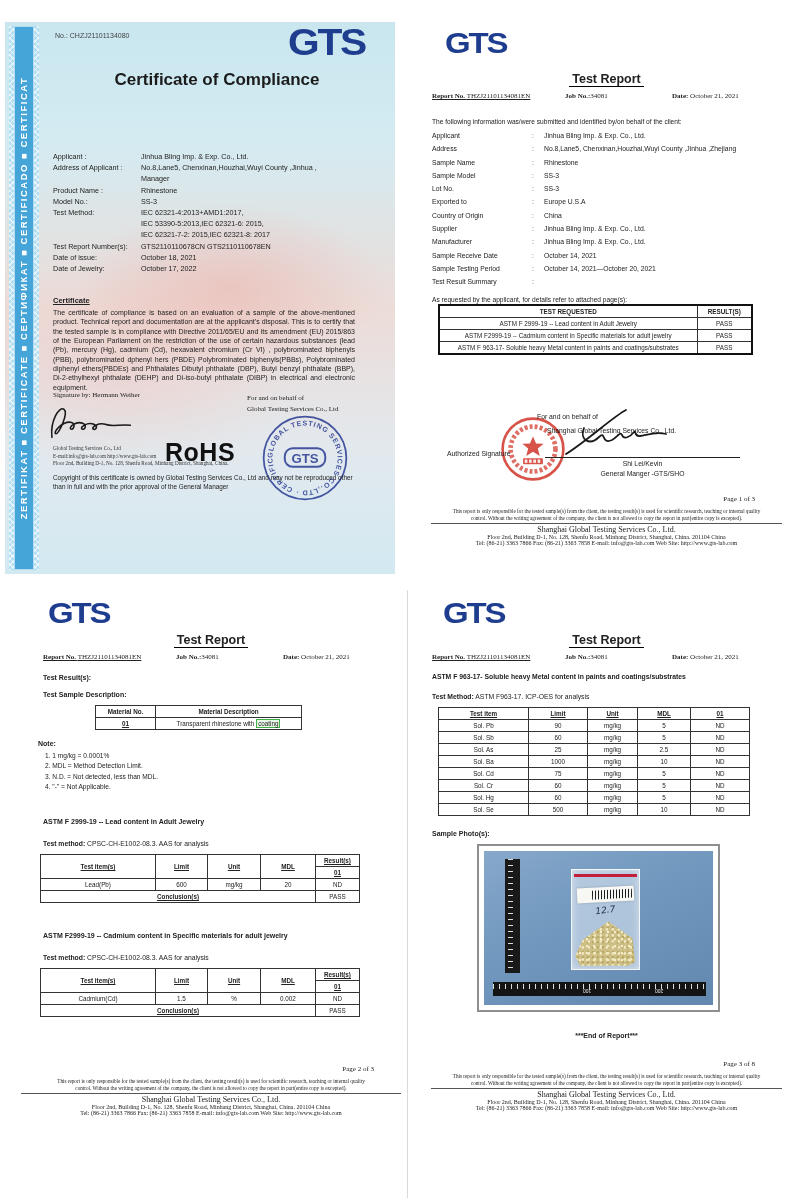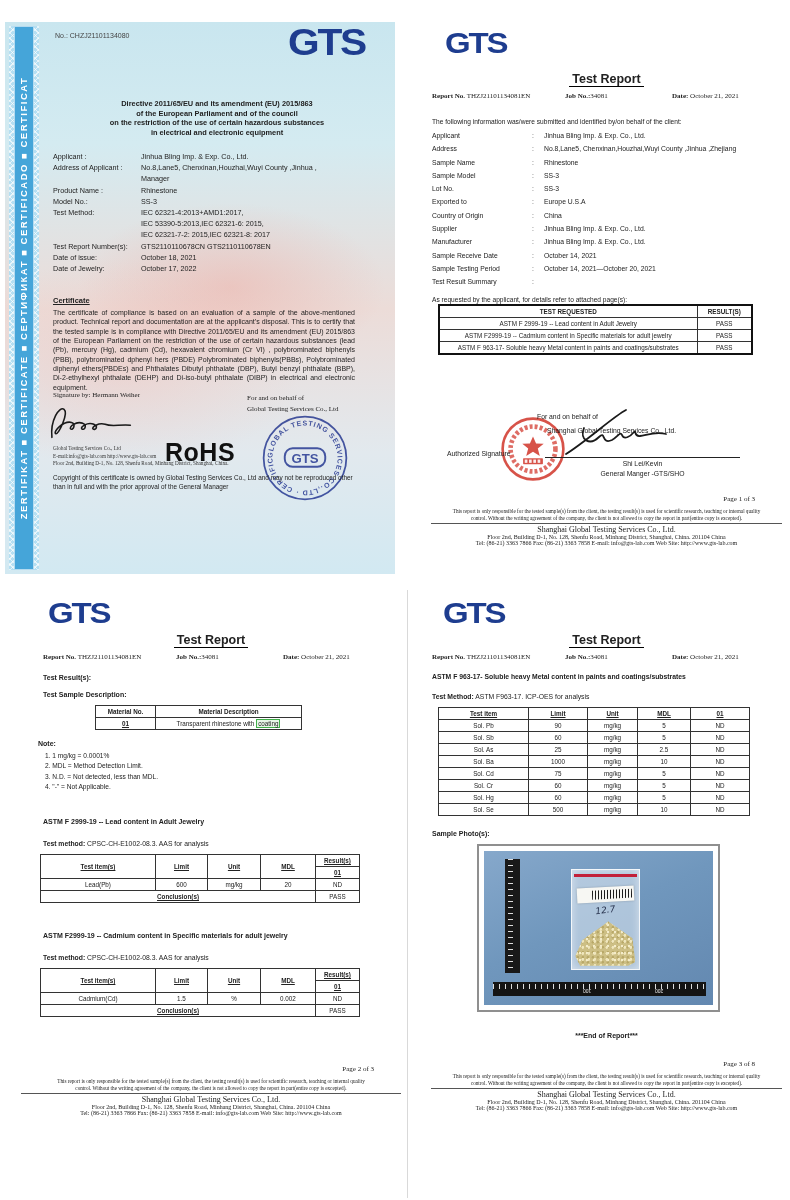--- a/index.html
+++ b/index.html
@@ -53,21 +53,21 @@
   
   .page { position:absolute; background:#fff; }
   .p1 { left:425px; top:8px;   width:363px; height:567px; }
   .p2 { left:15px;  top:590px; width:393px; height:608px; border-right:1px solid #d9d9d9; }
   .p3 { left:425px; top:590px; width:363px; height:608px; }
   .page-logo { font-size:30px; }
   .tr-title { position:absolute; left:0; right:0; text-align:center; font-size:12.5px; font-weight:bold; }
   .tr-title span { border-bottom:1.5px solid #000; padding:0 3px; }
   .meta-row { position:absolute; font-family:"Liberation Serif",serif; font-size:7px; height:10px; }
   .meta-row b { font-weight:bold; }
-  .m1 { position:absolute; left:0; white-space:nowrap; }
+  .m1 { position:absolute; left:0; white-space:nowrap;text-decoration:underline; }
   .m2 { position:absolute; left:133px; white-space:nowrap; }
   .m3 { position:absolute; left:240px; white-space:nowrap; }
   .u { font-weight:bold; text-decoration:underline; }
 
   
   .p1-intro { position:absolute; left:7px; top:110px; font-size:6.6px; }
   .p1-fields { position:absolute; left:7px; top:124px; width:340px; font-size:6.8px; }
   .if-row { display:flex; height:13.3px; }
   .if-label { width:100px; flex:none; }
   .if-colon { width:12px; flex:none; color:#555; }
@@ -155,26 +155,21 @@
 <div class="canvas">
 
   <section class="cert">
     <div class="ribbon">
       <div class="ribbon-band">
         <div class="ribbon-text">ZERTIFIKAT ■ CERTIFICATE ■ СЕРТИФИКАТ ■ CERTIFICADO ■ CERTIFICAT</div>
       </div>
     </div>
     <div class="cert-no">No.: CHZJ21101134080</div>
     <div class="gts-logo cert-logo">GTS</div>
-    <div class="cert-sub">
-      <div>Directive 2011/65/EU and its amendment (EU) 2015/863</div>
-      <div>of the European Parliament and of the council</div>
-      <div>on the restriction of the use of certain hazardous substances</div>
-      <div>in electrical and electronic equipment</div>
-    </div>
+    <h1 class="cert-title">Certificate of Compliance</h1>
     <div class="cert-fields">
       <div class="cf-row">
           <span class="cf-label">Applicant :</span>
           <span class="cf-value">Jinhua Bling Imp. &amp; Exp. Co., Ltd.</span>
         </div>
       <div class="cf-row">
           <span class="cf-label">Address of Applicant :</span>
           <span class="cf-value">No.8,Lane5, Chenxinan,Houzhai,Wuyi County ,Jinhua ,</span>
         </div>
       <div class="cf-row">

